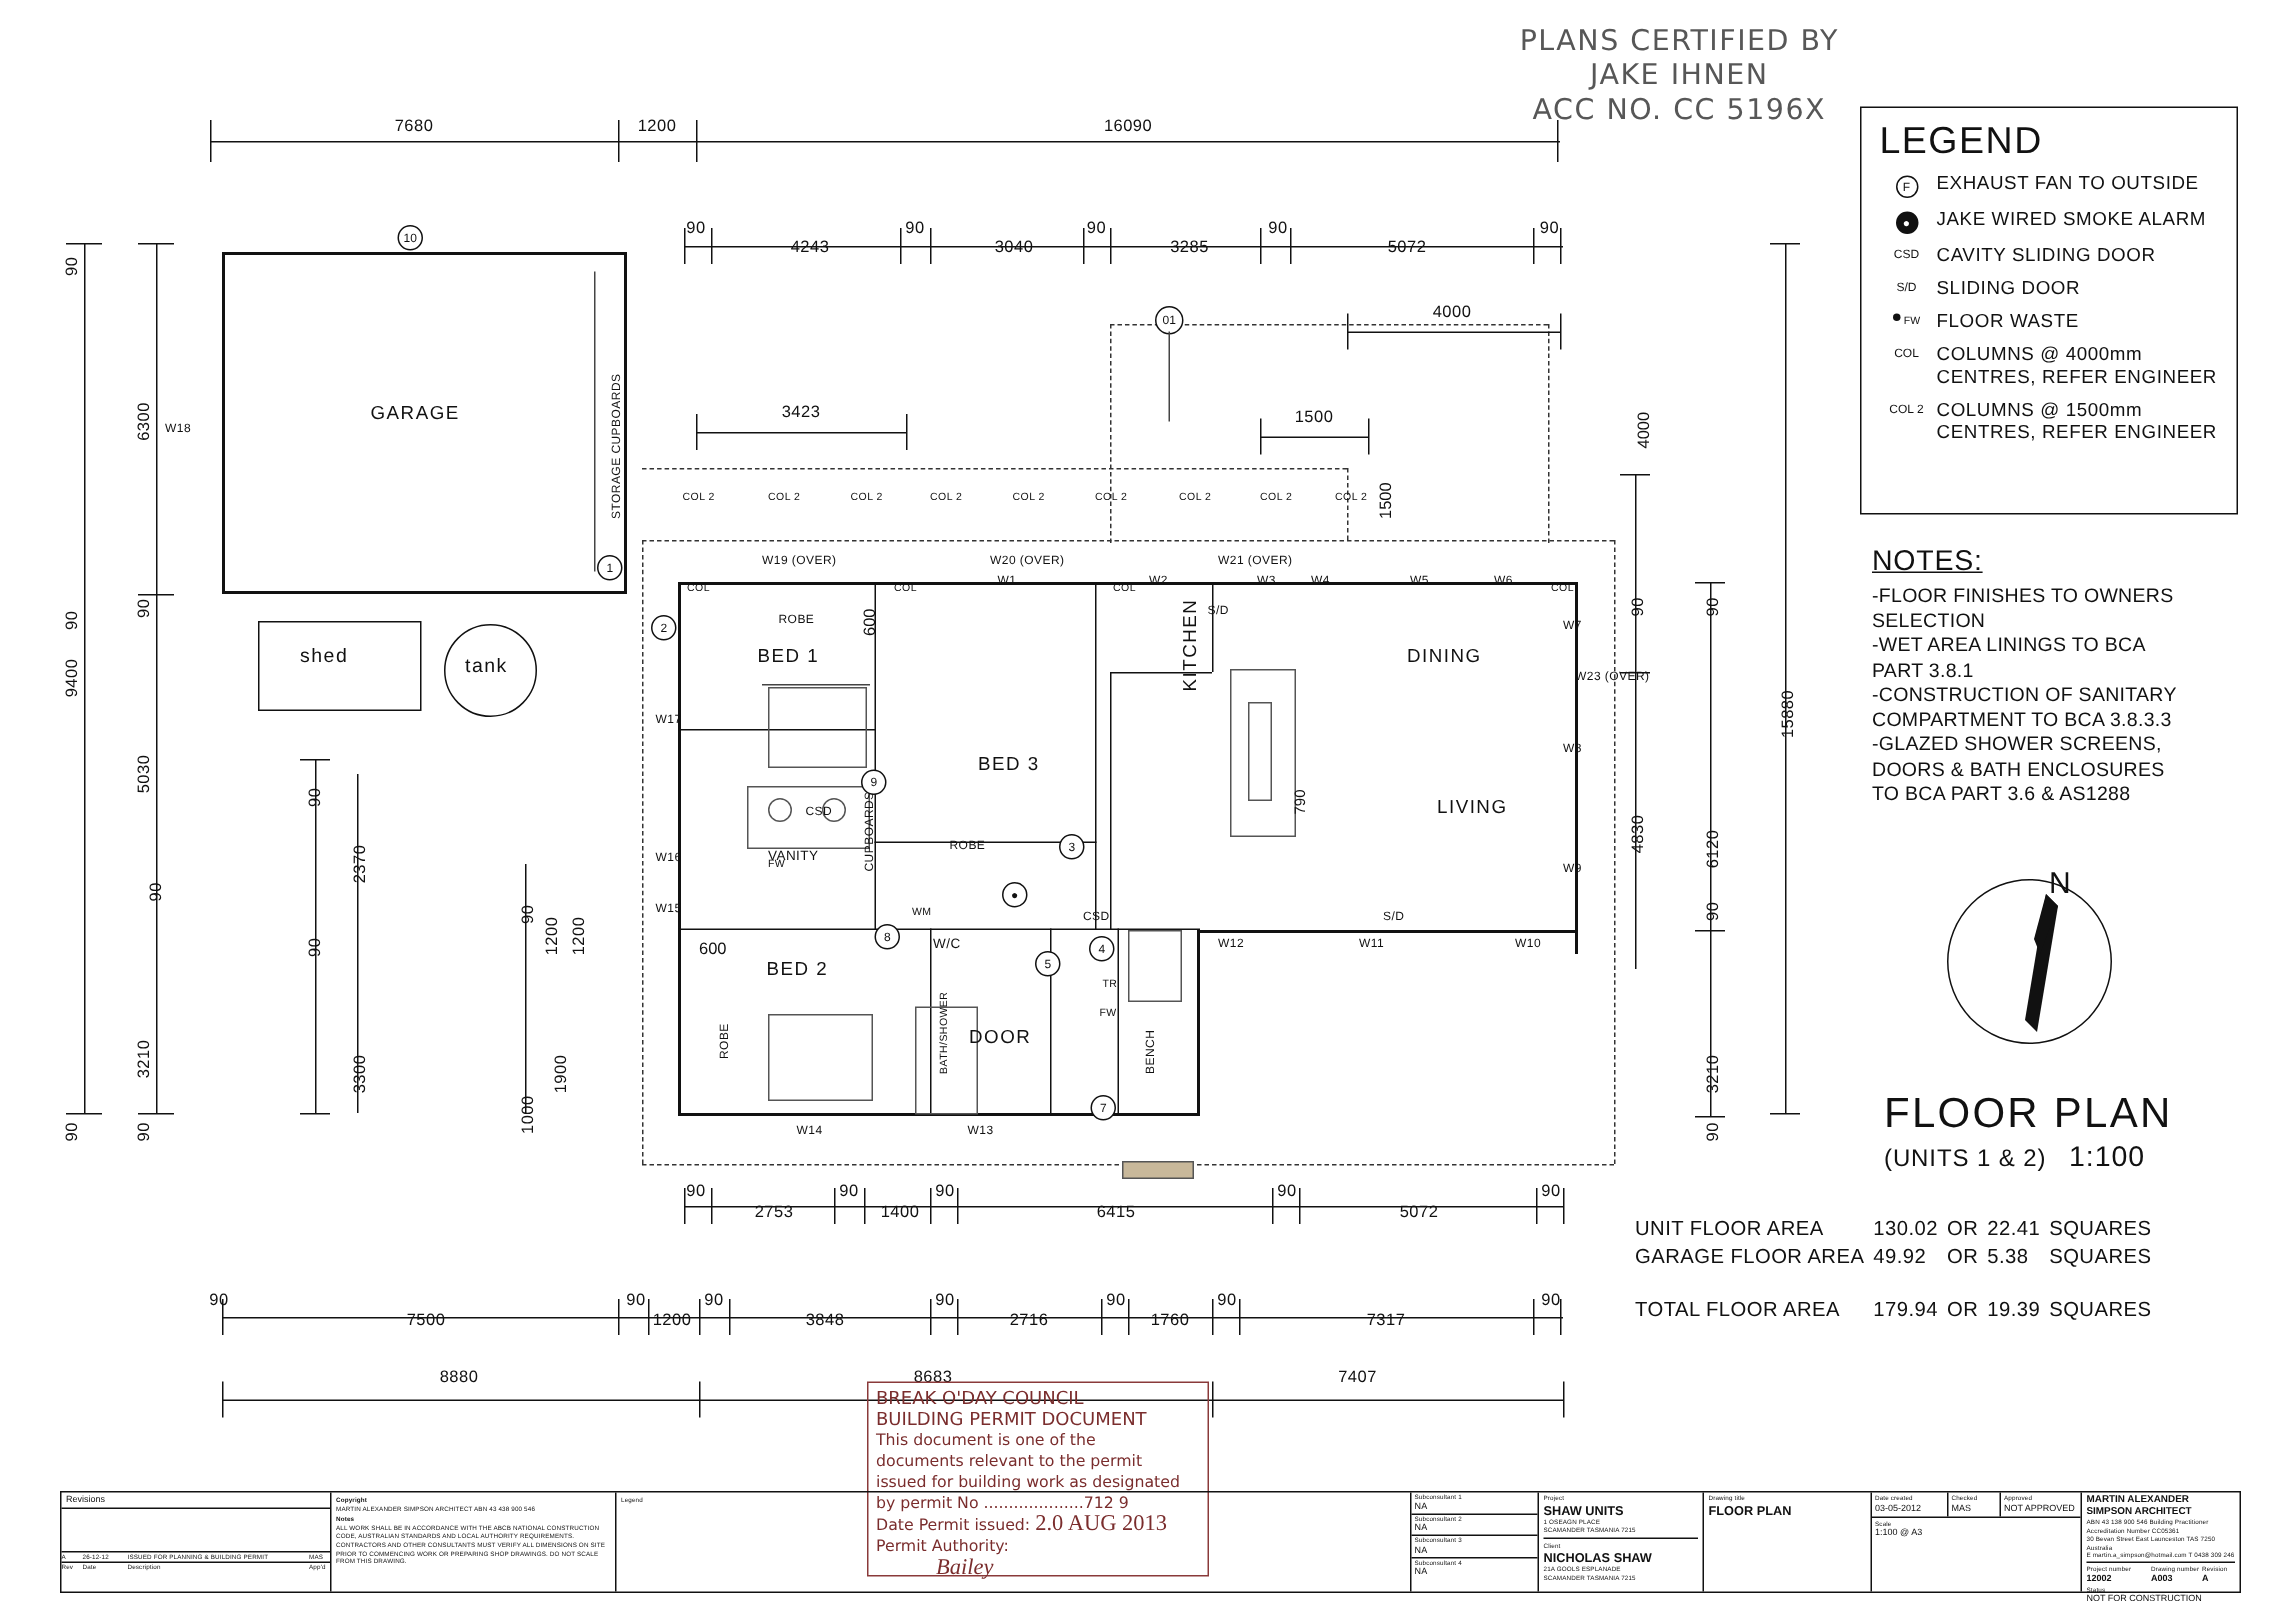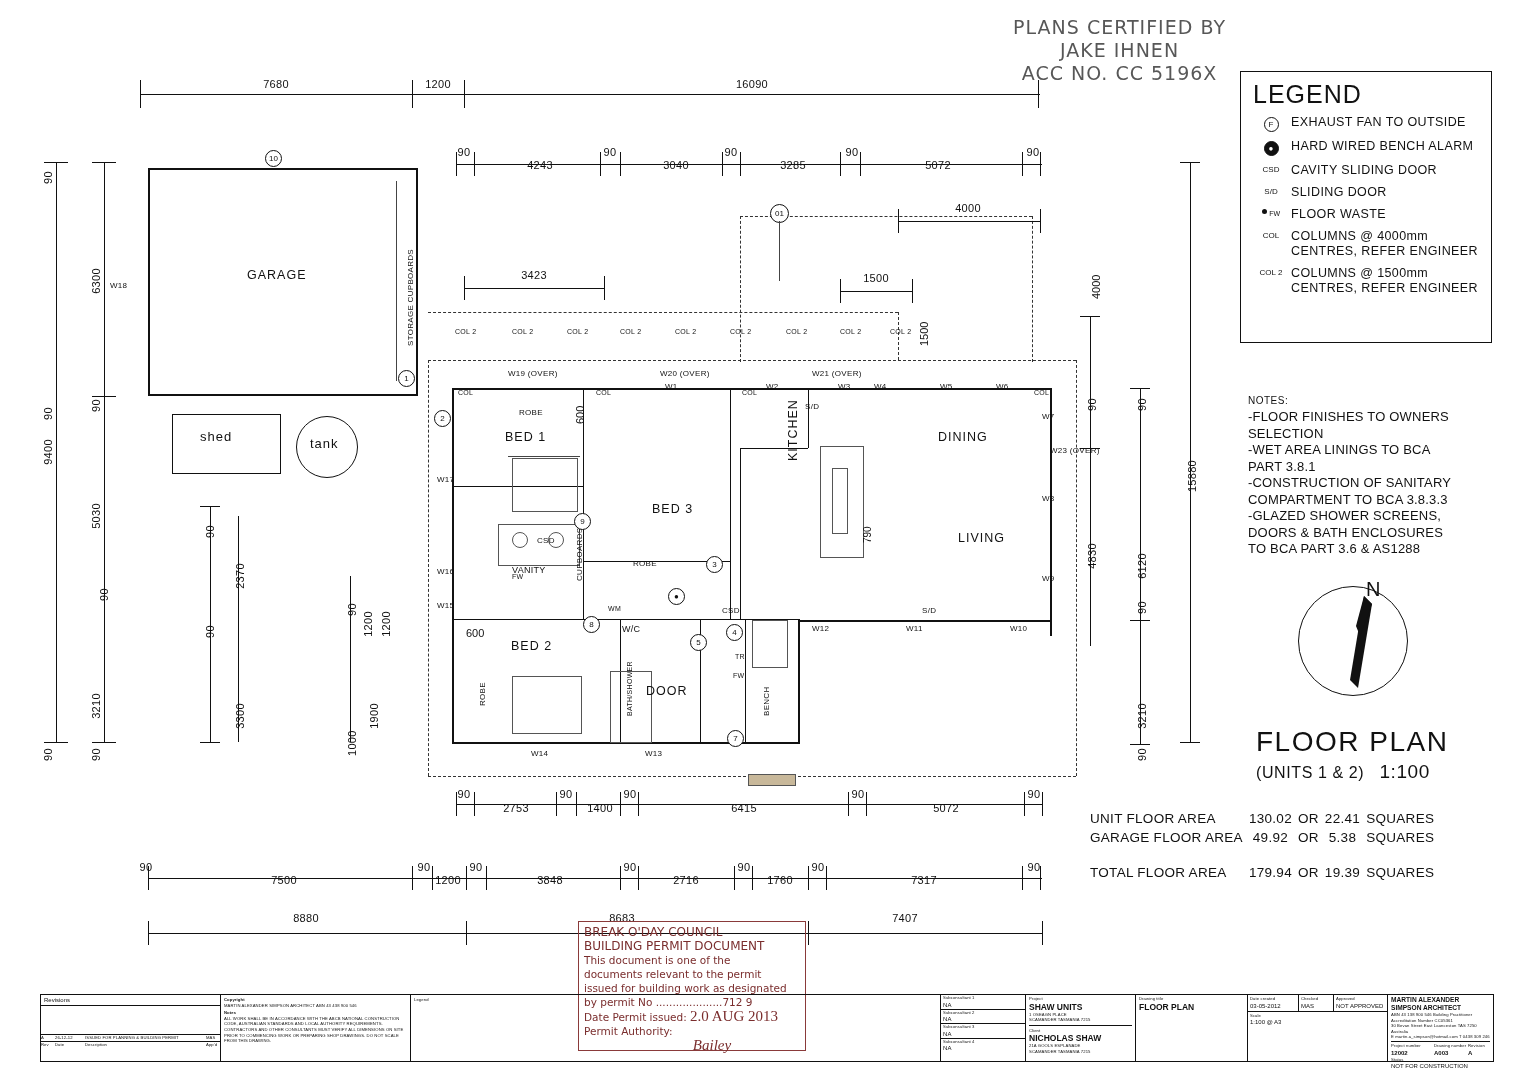--- a/index.html
+++ b/index.html
@@ -27,48 +27,48 @@
   #legend .row{display:flex;align-items:flex-start;margin:0 0 7px 10px;}
   #legend .sym{width:40px;flex:0 0 40px;font-size:8px;text-align:center;padding-top:2px;}
   #legend .lab{font-size:12.5px;line-height:15px;letter-spacing:.4px;}
   .circ{display:inline-block;width:13px;height:13px;border:1px solid #111;border-radius:50%;
         font-size:8px;line-height:13px;text-align:center;}
   .circ.fill{background:#111;color:#fff;}
   .dot{display:inline-block;width:5px;height:5px;background:#111;border-radius:50%;vertical-align:2px;}
 
   
   #notes{left:1248px;top:348px;width:250px;}
-  #notes .h{font-size:10px;letter-spacing:.5px;margin-bottom:3px;margin-top:31px;}
+  #notes .h{font-size:19px;letter-spacing:.5px;text-decoration:underline;margin-bottom:3px;}
   #notes .l{font-size:13px;line-height:16.5px;letter-spacing:.2px;}
 
   
   #north{left:1298px;top:560px;width:130px;height:130px;}
   #north .ring{position:absolute;left:0;top:10px;width:108px;height:108px;border:1.5px solid #111;border-radius:50%;}
 
   
   #fptitle{left:1256px;top:710px;font-size:28px;letter-spacing:1.5px;}
   #fpsub{left:1256px;top:745px;font-size:16px;letter-spacing:.6px;}
   #areas{left:1090px;top:793px;font-size:13.5px;line-height:19px;letter-spacing:.3px;}
   #areas table{border-collapse:collapse;}
   #areas td{padding:0 6px 0 0;white-space:nowrap;}
-  #areas td.n{text-align:center;}
+  #areas td.n{text-align:left;}
 
   
   #tb{left:40px;top:978px;width:1452px;height:66px;border:1px solid #111;}
   #tb .cell{position:absolute;border-right:1px solid #111;height:66px;box-sizing:border-box;}
   #tb .micro{font-size:4.2px;line-height:5.6px;letter-spacing:.1px;}
   #tb .sm{font-size:6px;line-height:8px;}
   #tb .md{font-size:8.5px;line-height:10px;}
 
   
   #permit{left:578px;top:905px;width:228px;height:130px;border:1px solid #8a3a3a;
           color:#7a2d2d;font-size:10.5px;line-height:14px;padding:3px 5px;box-sizing:border-box;
           font-family:"DejaVu Sans",sans-serif;}
   #permit .big{font-size:12px;}
-  #permit .hand{font-family:"Liberation Serif",serif;font-size:15px;text-align:center;}
+  #permit .hand{font-family:"Liberation Serif",serif;font-size:15px;}
 
   
   .wall{position:absolute;background:#111;}
   .thin{position:absolute;background:#444;}
   .dash-h{position:absolute;height:0;border-top:1px dashed #333;}
   .dash-v{position:absolute;width:0;border-left:1px dashed #333;}
   .room{position:absolute;font-size:12.5px;letter-spacing:1px;}
   .tag{position:absolute;font-size:8px;letter-spacing:.3px;}
   .bub{position:absolute;width:15px;height:15px;border:1px solid #111;border-radius:50%;
        font-size:8px;line-height:15px;text-align:center;background:#fff;}
@@ -88,21 +88,21 @@
   <div class="abs" id="legend">
     <div class="ttl">LEGEND</div>
 
     <div class="row">
       <div class="sym"><span class="circ">F</span></div>
       <div class="lab">EXHAUST FAN TO OUTSIDE</div>
     </div>
 
     <div class="row">
       <div class="sym"><span class="circ fill">●</span></div>
-      <div class="lab">HARD WIRED BENCH ALARM</div>
+      <div class="lab">JAKE WIRED SMOKE ALARM</div>
     </div>
 
     <div class="row">
       <div class="sym">CSD</div>
       <div class="lab">CAVITY SLIDING DOOR</div>
     </div>
 
     <div class="row">
       <div class="sym">S/D</div>
       <div class="lab">SLIDING DOOR</div>

